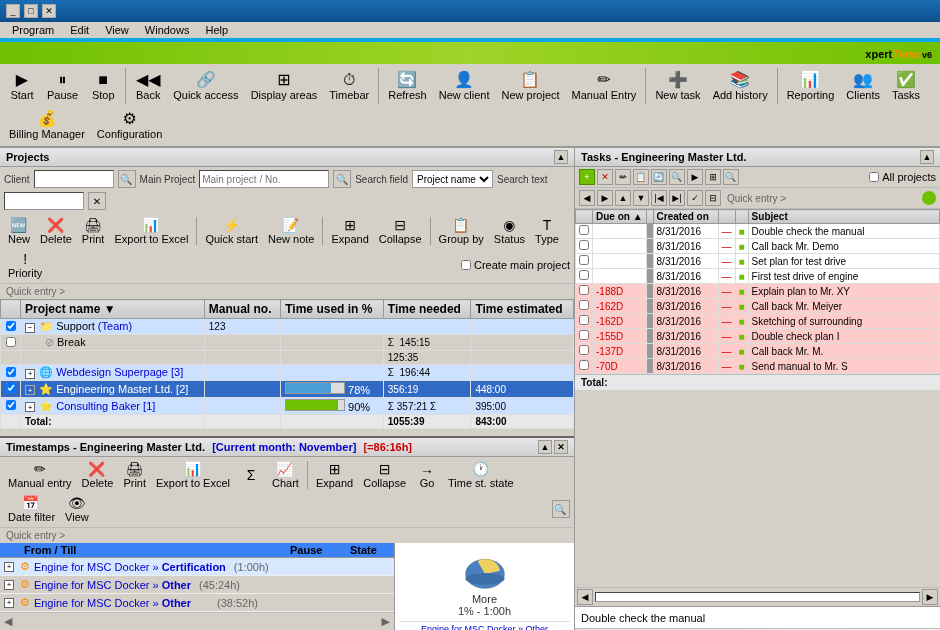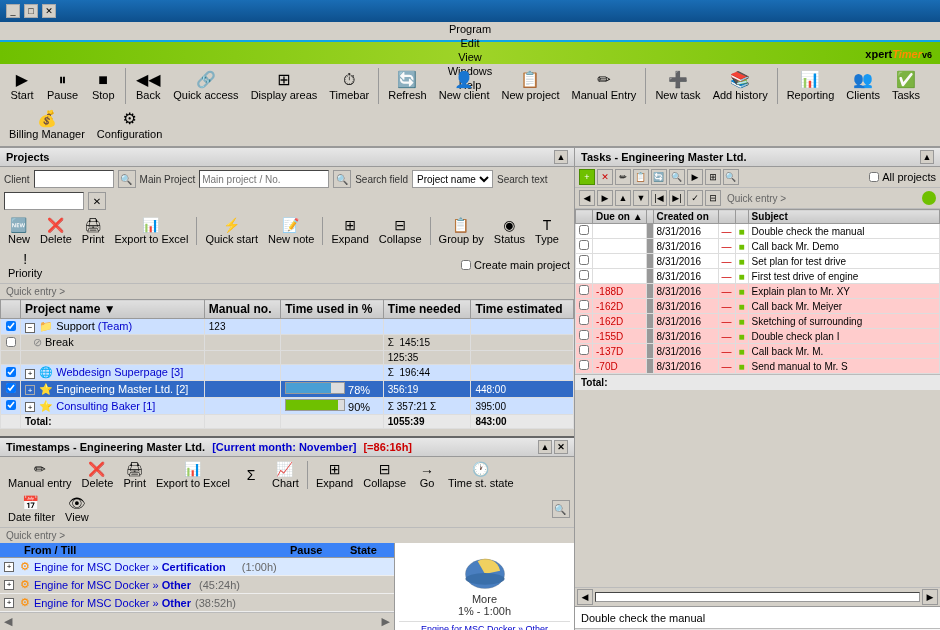--- a/index.html
+++ b/index.html
@@ -4,21 +4,21 @@
   <style>
     * { box-sizing: border-box; margin: 0; padding: 0; font-family: 'Segoe UI', Tahoma, Arial, sans-serif; font-size: 11px; }
     body { width: 940px; height: 630px; overflow: hidden; background: #d4d0c8; }
 
     
     .title-bar { background: linear-gradient(to bottom, #1a6db5, #0d4f8c); height: 22px; display: flex; align-items: center; justify-content: space-between; padding: 0 6px; color: white; font-size: 11px; }
     .title-bar-buttons { display: flex; gap: 4px; }
     .title-bar-btn { width: 14px; height: 14px; border: 1px solid #aaa; background: #d4d0c8; display: flex; align-items: center; justify-content: center; font-size: 9px; cursor: pointer; color: #000; }
 
     
-    .menu-bar { background: #d4d0c8; height: 20px; display: flex; align-items: center; padding: 0 4px; border-bottom: 2px solid #0ea5e9; flex-direction: column; }
+    .menu-bar { background: #d4d0c8; height: 20px; display: flex; align-items: center; padding: 0 4px; border-bottom: 4px solid #0ea5e9; }
     .menu-item { padding: 1px 8px; cursor: pointer; color: #000; }
 
     
     .green-bar { height: 22px; background: linear-gradient(to right, #6fc000, #9fd428, #6fc000); display: flex; align-items: center; justify-content: flex-end; padding-right: 8px; }
     .brand { color: #1a1a1a; font-size: 13px; font-weight: bold; }
     .brand span { color: #ff8c00; }
 
     
     .toolbar { background: #d4d0c8; border-bottom: 2px solid #999; padding: 3px 4px; display: flex; align-items: center; gap: 2px; flex-wrap: wrap; }
     .tb-btn { display: flex; flex-direction: column; align-items: center; justify-content: center; min-width: 36px; padding: 2px 4px; cursor: pointer; border: 1px solid transparent; font-size: 10px; color: #000; }
@@ -311,21 +311,21 @@
                 <span> Support <span style="color:#0000cc;">(Team)</span></span>
               </td>
               <td>123</td>
               <td></td>
               <td></td>
               <td></td>
             </tr>
 
             <tr>
               <td class="checkbox-cell"><input type="checkbox" style=""></td>
-              <td style="padding-left:12px;border-radius:8px;">
+              <td style="padding-left:24px;border-radius:8px;">
                 <span style="color:#888;">⊘</span>
                 <span> Break</span>
               </td>
               <td></td>
               <td></td>
               <td>Σ &nbsp;145:15</td>
               <td></td>
             </tr>
             <tr>
               <td></td>
@@ -468,33 +468,33 @@
           <div style="background:#3b82f6; display:flex; border-bottom:1px solid #999; padding:1px 4px; font-size:10px; font-weight:bold;">
             <span style="width:20px;"></span>
             <span style="flex:1;">From / Till</span>
             <span style="width:60px;">Pause</span>
             <span style="width:40px;">State</span>
           </div>
           <div class="ts-row" style="background:#d8e8ff;">
             <span class="expand-btn">+</span>
             <span style="color:#ff8c00;">⚙</span>
             <span style="color:#0000cc;"> Engine for MSC Docker » <strong>Certification</strong></span>
-            <span style="color:#666; margin-left:12px;">(1:00h)</span>
+            <span style="color:#666; margin-left:4px;">(1:00h)</span>
           </div>
           <div class="ts-row">
             <span class="expand-btn">+</span>
             <span style="color:#ff8c00;">⚙</span>
             <span style="color:#0000cc;"> Engine for MSC Docker » <strong>Other</strong></span>
             <span style="color:#666; margin-left:4px;">(45:24h)</span>
           </div>
           <div class="ts-row">
             <span class="expand-btn">+</span>
             <span style="color:#ff8c00;">⚙</span>
             <span style="color:#0000cc;"> Engine for MSC Docker » <strong>Other</strong></span>
-            <span style="color:#666; margin-left:0;">(38:52h)</span>
+            <span style="color:#666; margin-left:22px;">(38:52h)</span>
           </div>
 
           <div style="display:flex; align-items:center; padding:2px 4px; border-top:1px solid #bbb; font-size:9px; color:#666;">
             <span>◀</span>
               <span style="flex:1; text-align:center;"></span>
               <span>▶</span>
           </div>
         </div>
 
         <div class="ts-chart">

